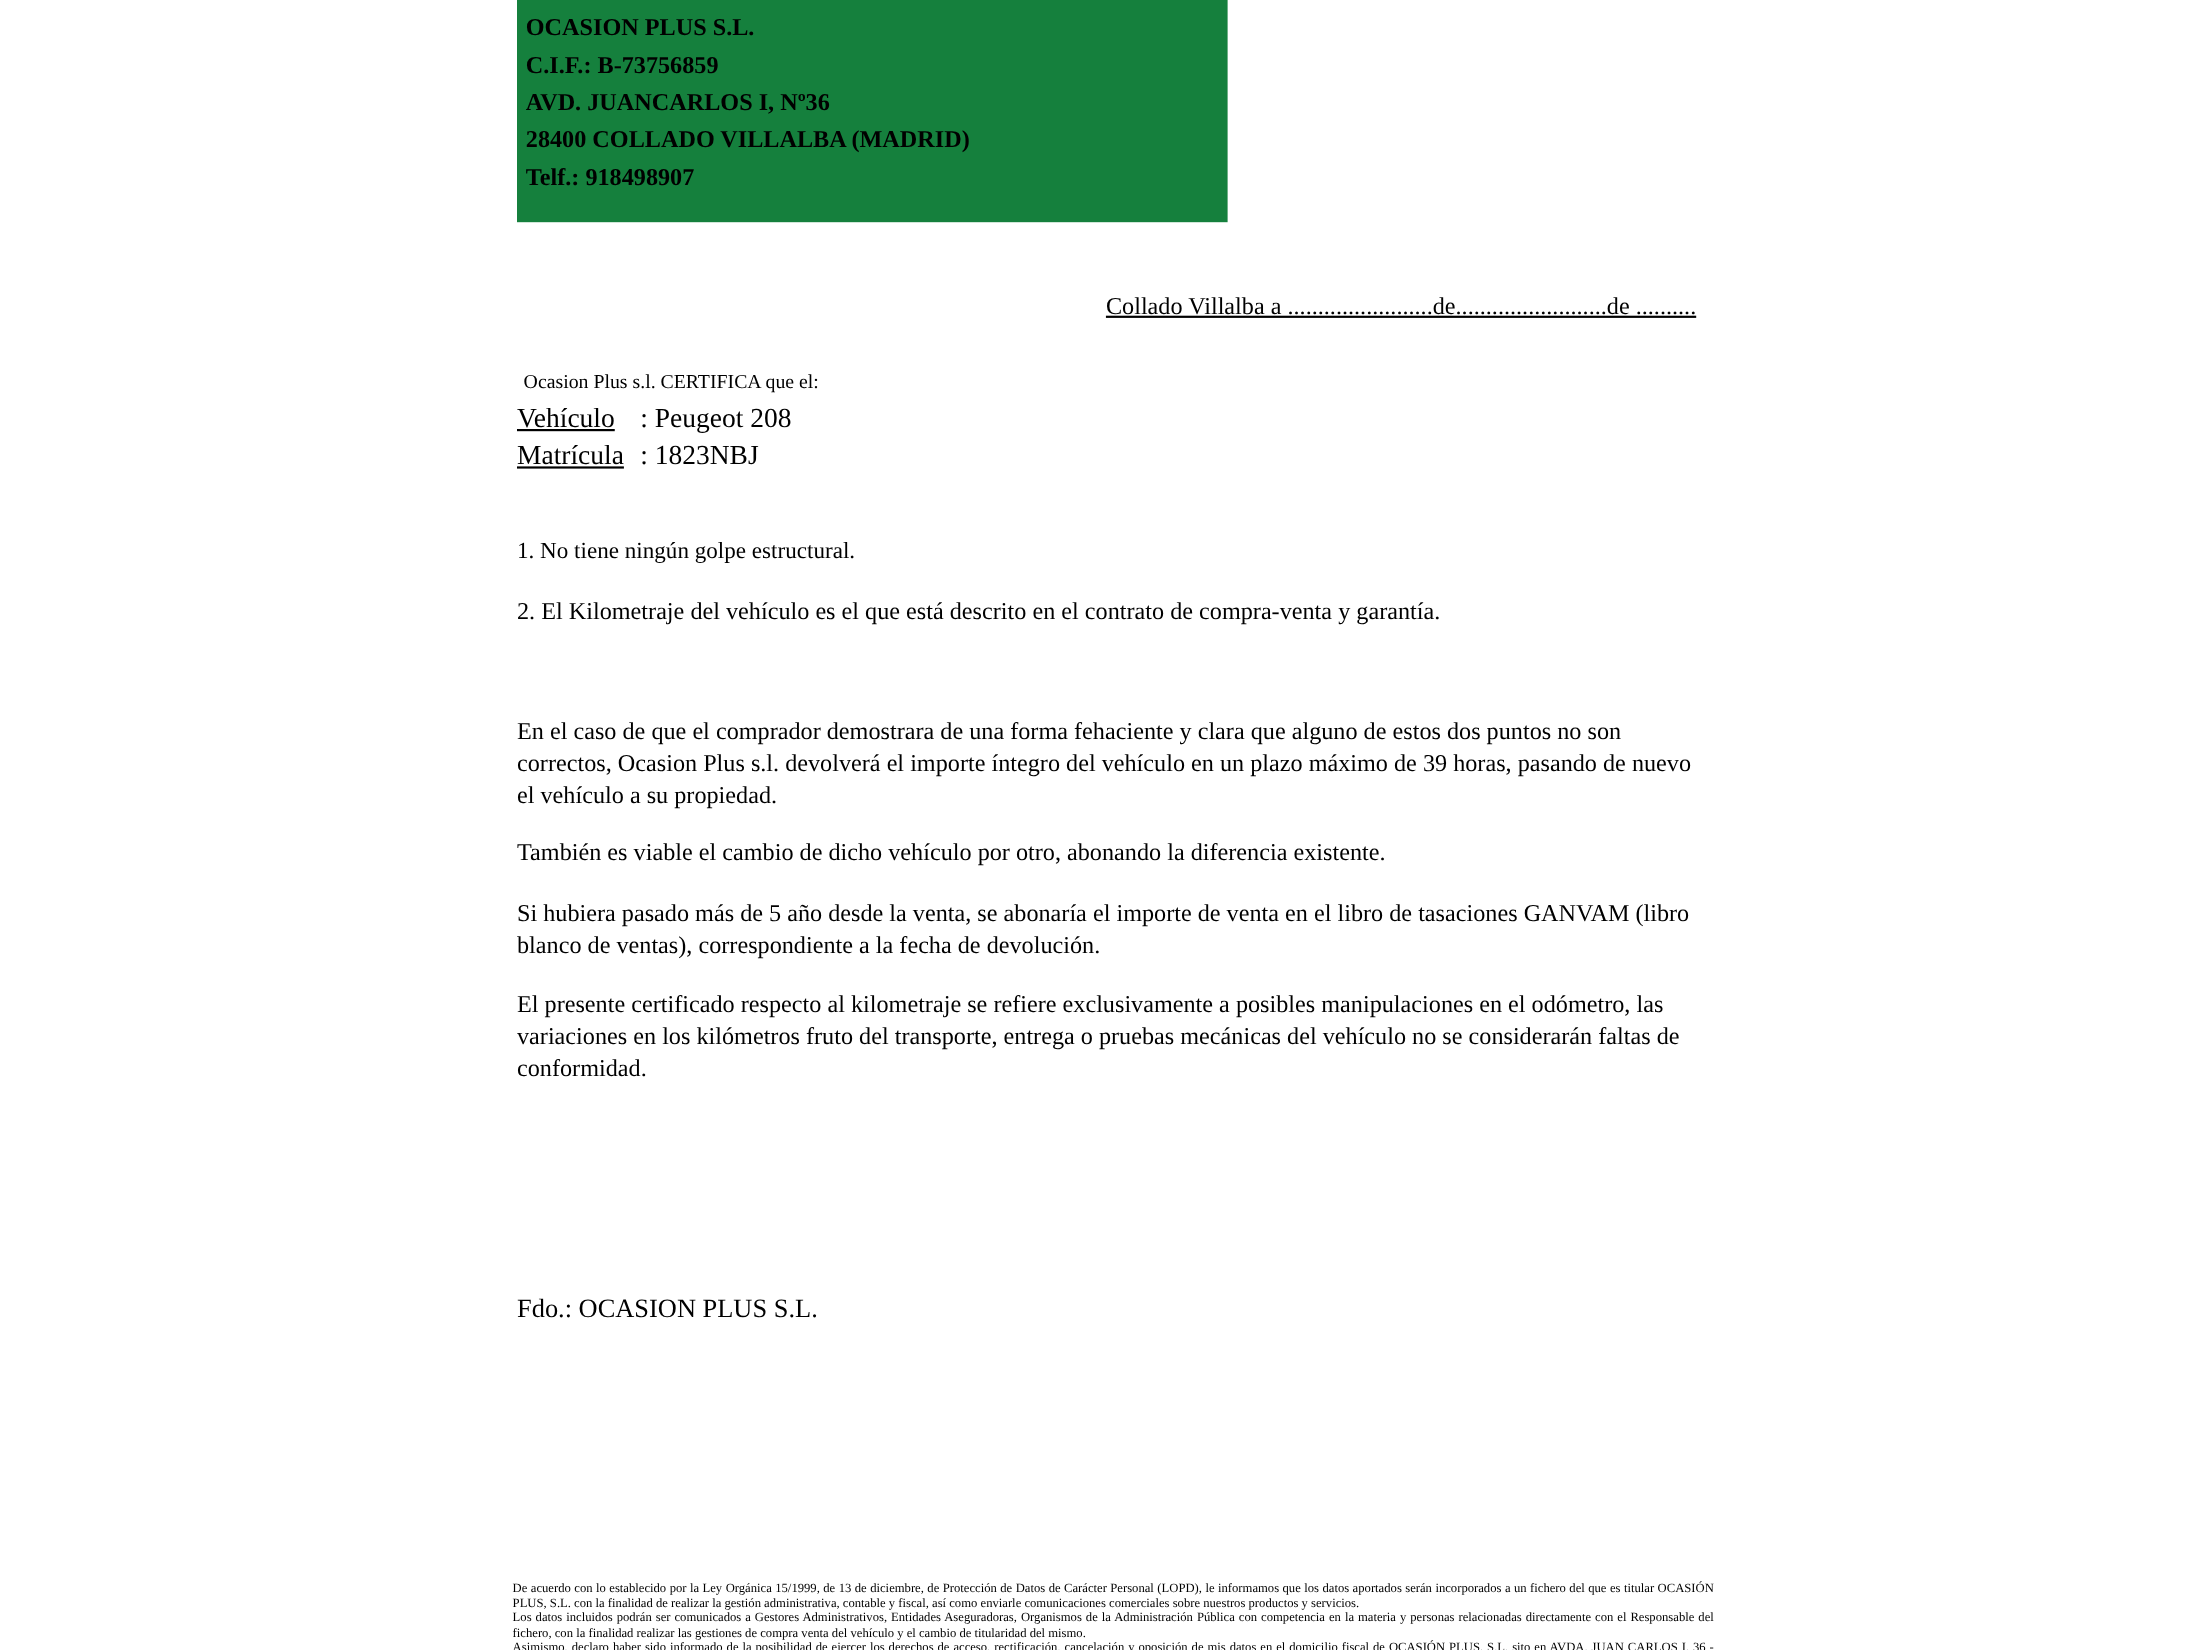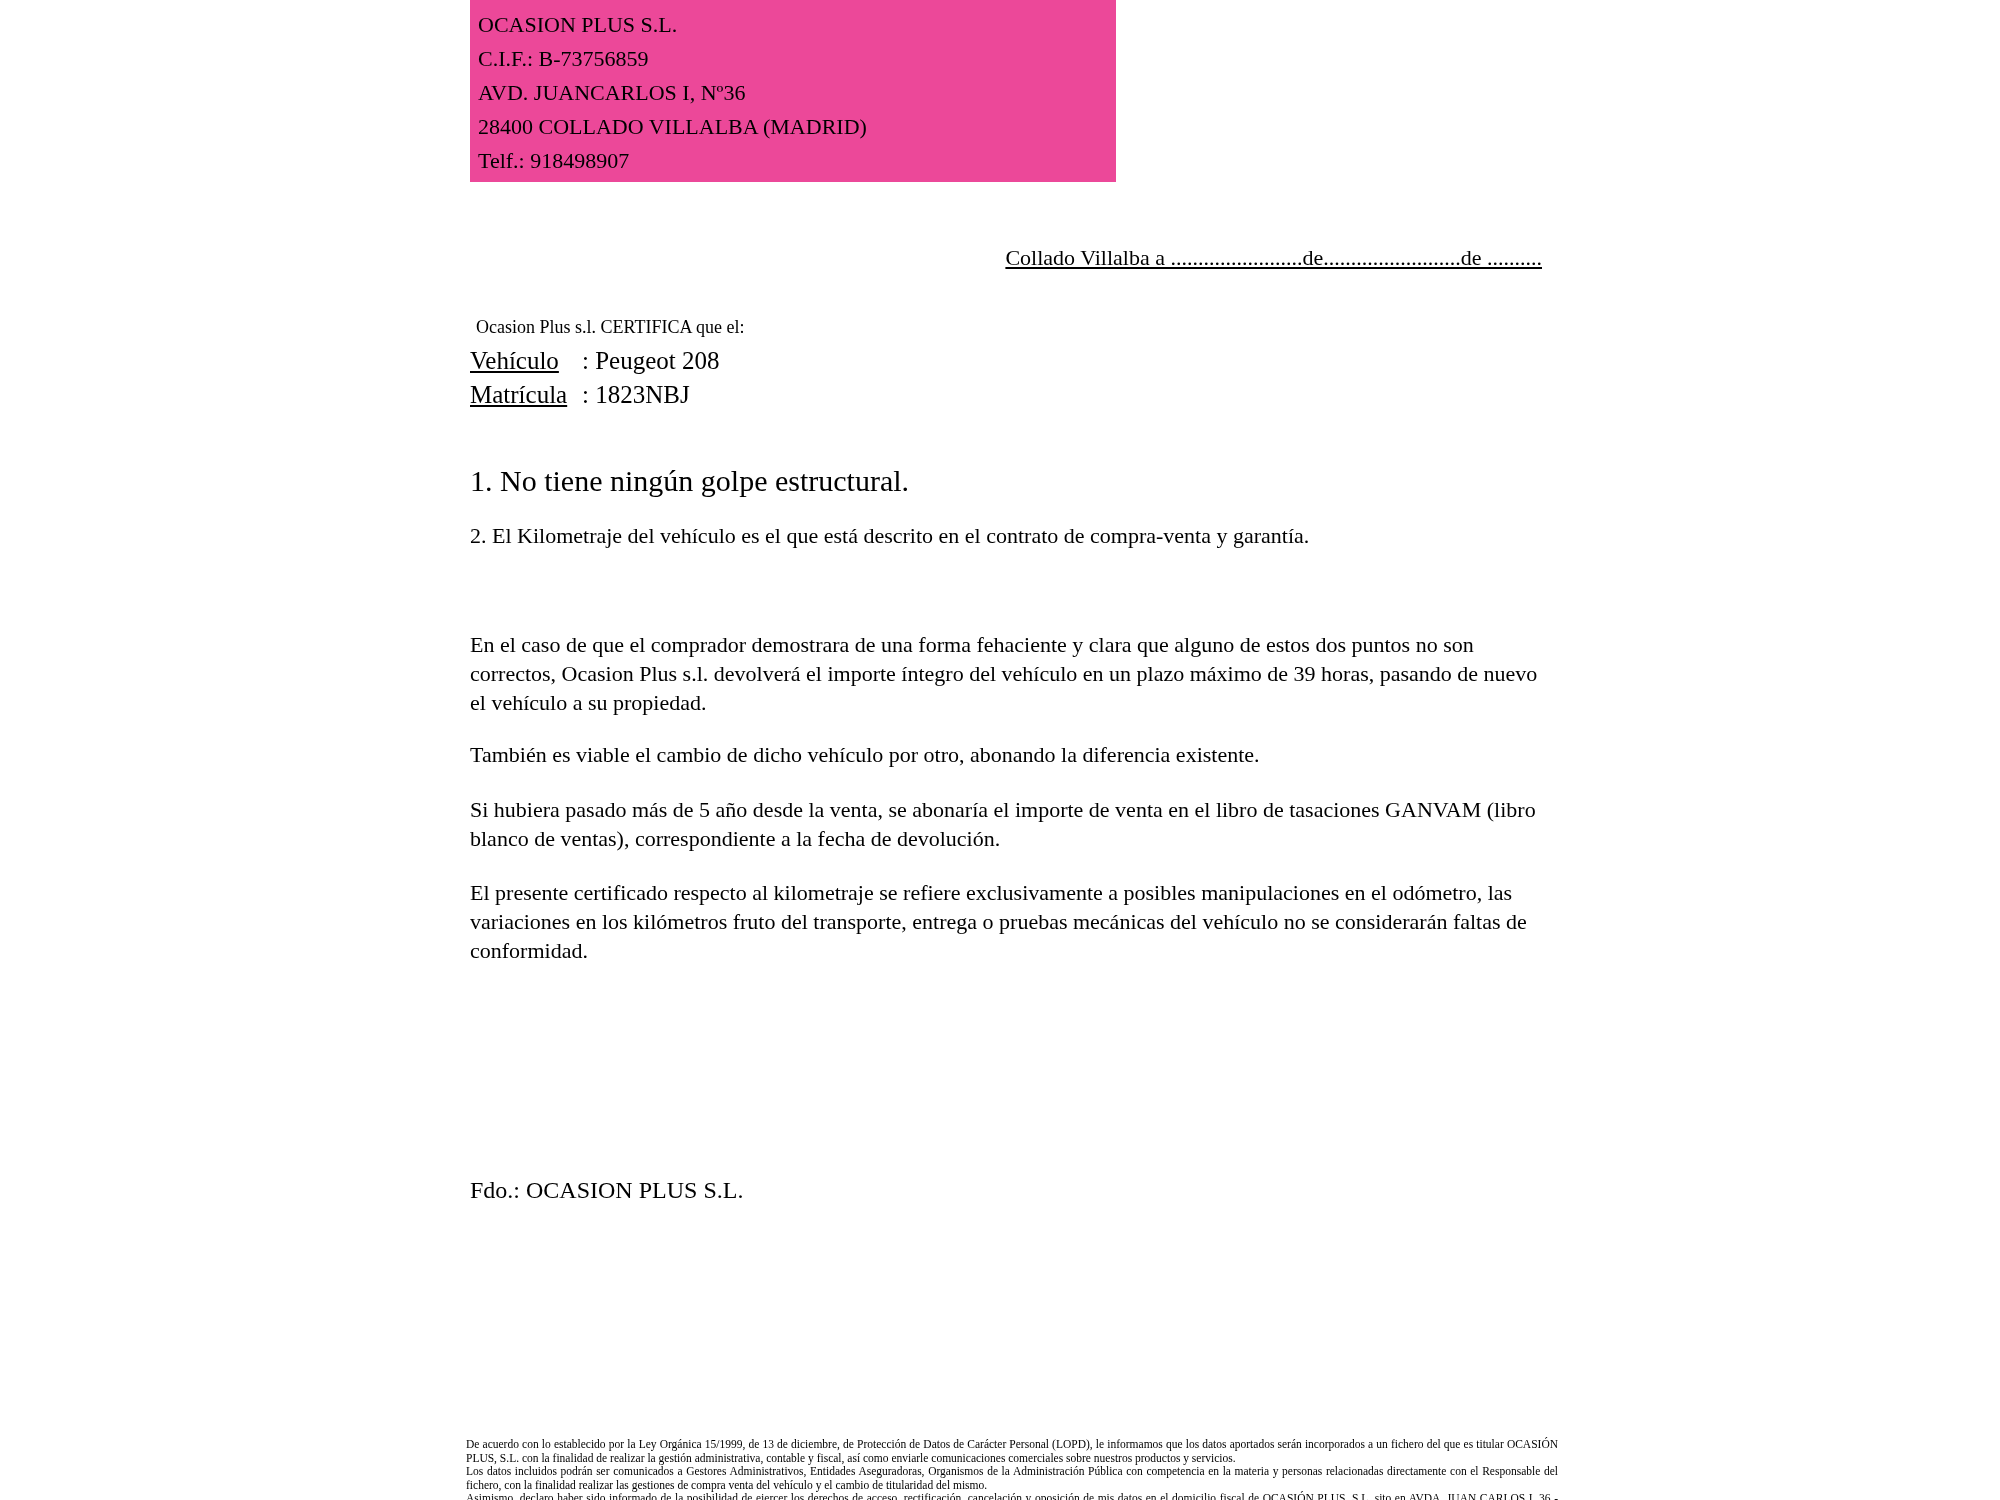--- a/index.html
+++ b/index.html
@@ -13,24 +13,24 @@
     font-family: "Liberation Serif", "DejaVu Serif", serif;
     overflow: hidden;
   }
   .content {
     position: absolute;
     left: 470px;
     top: 0;
     width: 1072px;
   }
   .header-box {
-    background: #ec4899;
+    background: #15803d;
     width: 646px;
-    padding: 8px 10px 4px 8px;
-    font-weight: normal;
+    padding: 8px 10px 24px 8px;
+    font-weight: bold;
     font-size: 22px;
     line-height: 34px;
   }
   .date-line {
     margin-top: 62px;
     text-align: right;
     font-size: 22px;
     line-height: 28px;
     white-space: nowrap;
     text-decoration: underline;
@@ -43,21 +43,21 @@
   }
   .cert-field {
     font-size: 25px;
     line-height: 34px;
   }
   .cert-field .label {
     display: inline-block;
     width: 112px;
     text-decoration: underline;
   }
-  .point-1 { margin-top: 54px; font-size: 30px; line-height: 29px; }
+  .point-1 { margin-top: 54px; font-size: 21px; line-height: 29px; }
   .point-2 { margin-top: 26px; font-size: 22px; line-height: 29px; }
   .body-para {
     font-size: 22px;
     line-height: 29px;
   }
   .para-1 { margin-top: 80px; }
   .para-2 { margin-top: 23px; }
   .para-3 { margin-top: 26px; }
   .para-4 { margin-top: 25px; }
   .signature {

